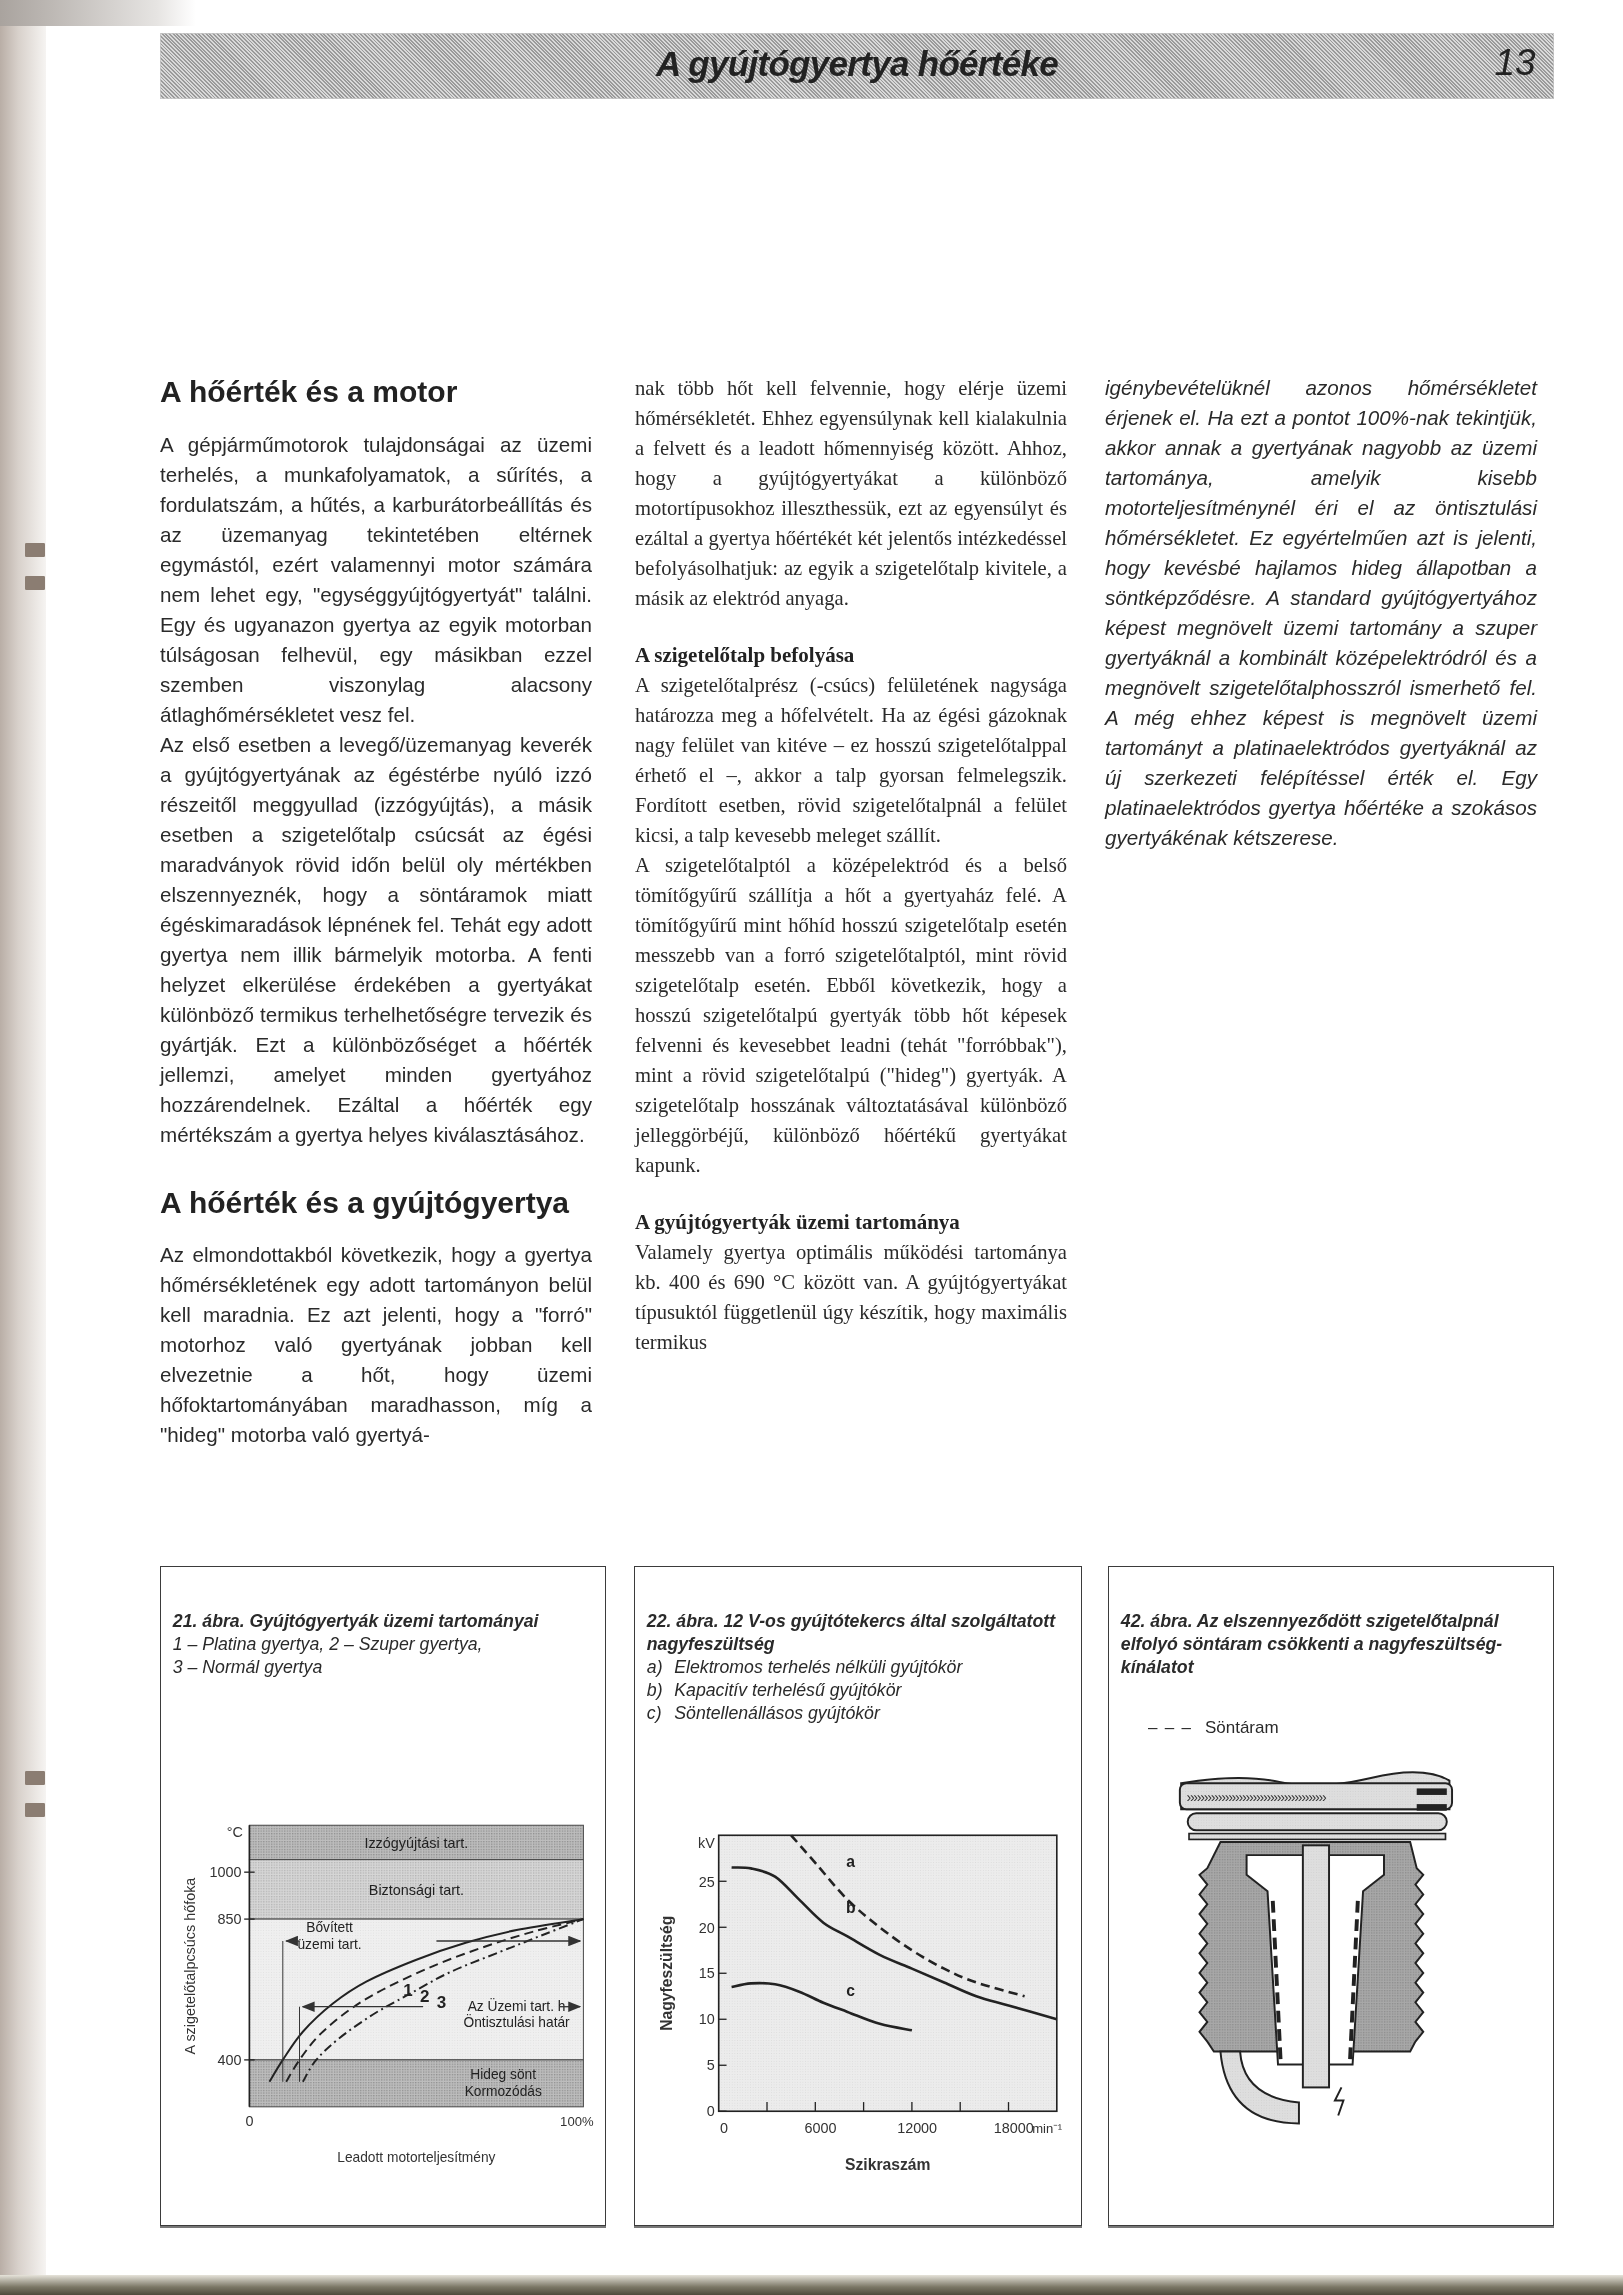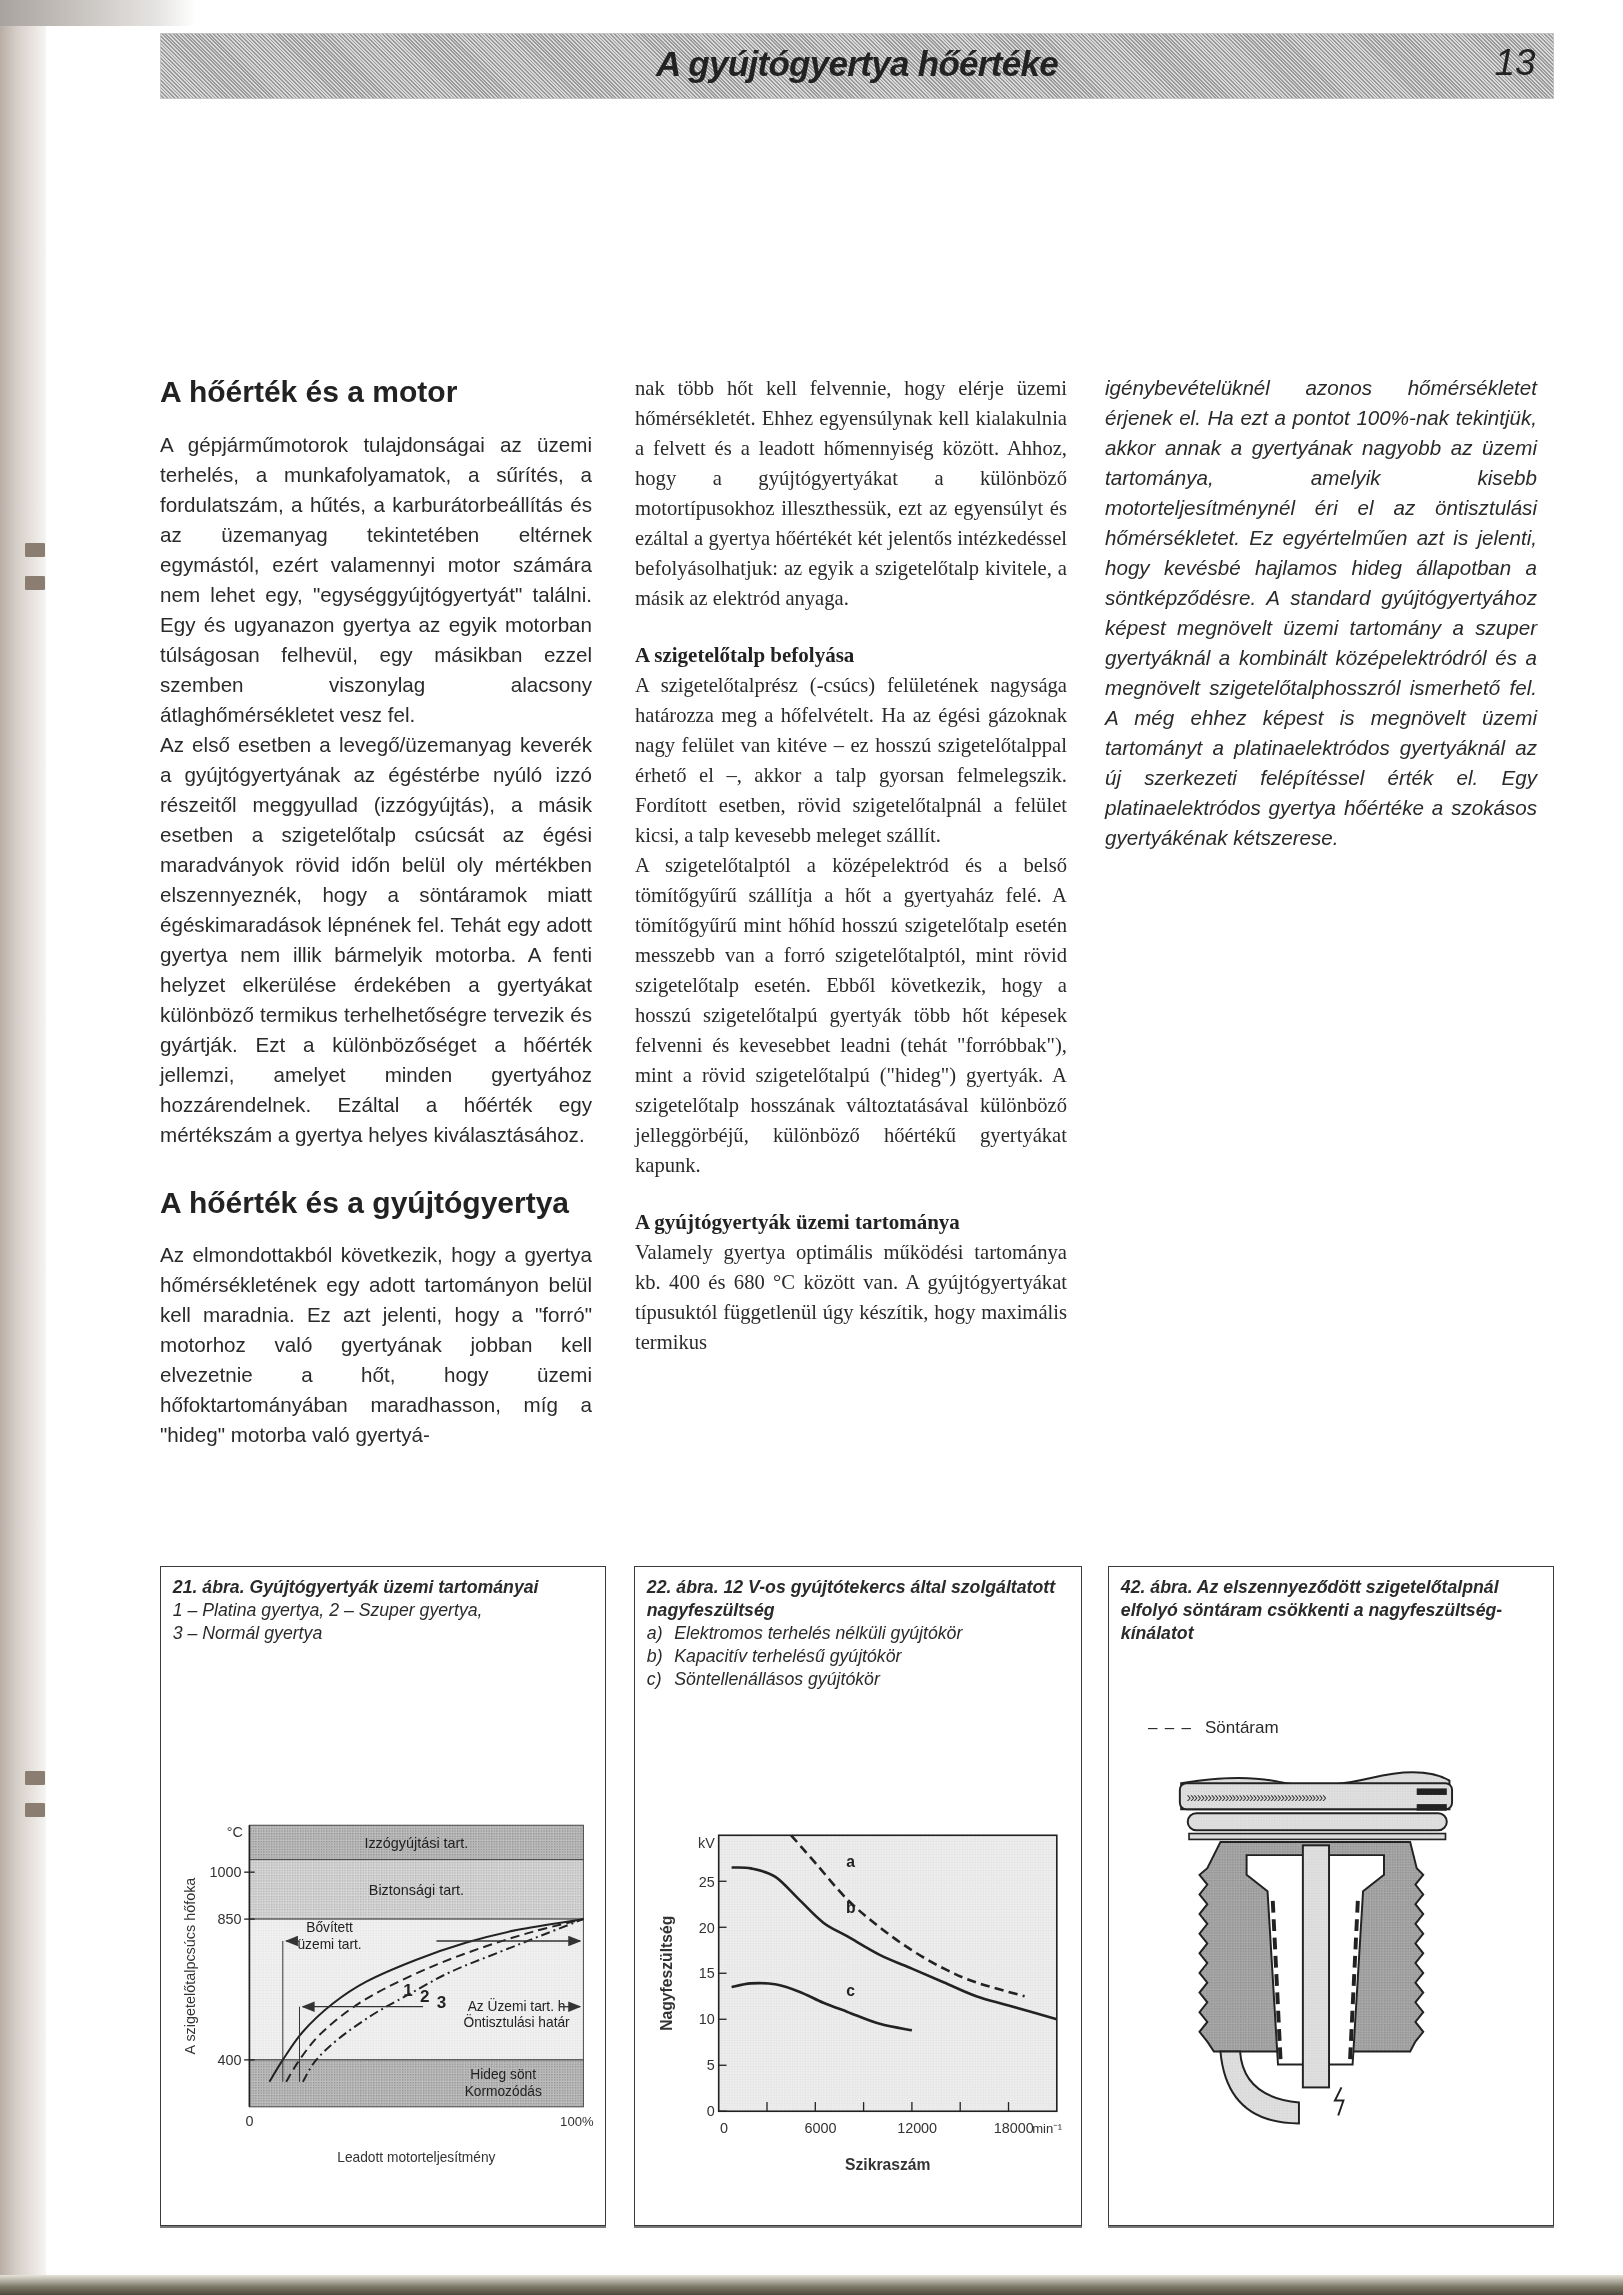--- a/index.html
+++ b/index.html
@@ -45,21 +45,21 @@
   .gap-big { height:34px; }
   .gap-mid { height:27.5px; }
   .figbox {
     position:absolute; top:1566px; height:658px; border:1.3px solid #3b3b3b; background:#fff;
     box-shadow:0 2px 0 #777;
   }
   .fig21 { left:160px; width:444px; }
   .fig22 { left:634px; width:446px; }
   .fig23 { left:1108px; width:444px; }
   .figcap { padding:9.2px 11.8px 0 11.8px; font-style:italic; font-size:17.7px; line-height:23px; color:#2a2a2a; }
-  .figcap .ttl { font-weight:bold; }
+  .figcap .ttl { font-weight:bold;margin-top:34px; }
   .figcap .lst { display:flex; }
   .figcap .lst span.k { width:27.5px; flex:0 0 27.5px; }
   svg text { font-family:"Liberation Sans", sans-serif; }
 </style>
 </head>
 <body>
 
 <div class="binding-edge"></div>
 <div class="binding-top"></div>
 <div class="punch" style="top:543px"></div>
@@ -83,21 +83,21 @@
 </div>
 
 <div class="col col2">
   <p>nak több hőt kell felvennie, hogy elérje üzemi hőmérsékletét. Ehhez egyensúlynak kell kialakulnia a felvett és a leadott hőmennyiség között. Ahhoz, hogy a gyújtógyertyákat a különböző motortípusokhoz illeszthessük, ezt az egyensúlyt és ezáltal a gyertya hőértékét két jelentős intézkedéssel befolyásolhatjuk: az egyik a szigetelőtalp kivitele, a másik az elektród anyaga.</p>
   <div class="gap-mid"></div>
   <h3 class="sub">A szigetelőtalp befolyása</h3>
   <p>A szigetelőtalprész (-csúcs) felületének nagysága határozza meg a hőfelvételt. Ha az égési gázoknak nagy felület van kitéve – ez hosszú szigetelőtalppal érhető el –, akkor a talp gyorsan felmelegszik. Fordított esetben, rövid szigetelőtalpnál a felület kicsi, a talp kevesebb meleget szállít.</p>
   <p>A szigetelőtalptól a középelektród és a belső tömítőgyűrű szállítja a hőt a gyertyaház felé. A tömítőgyűrű mint hőhíd hosszú szigetelőtalp esetén messzebb van a forró szigetelőtalptól, mint rövid szigetelőtalp esetén. Ebből következik, hogy a hosszú szigetelőtalpú gyertyák több hőt képesek felvenni és kevesebbet leadni (tehát "forróbbak"), mint a rövid szigetelőtalpú ("hideg") gyertyák. A szigetelőtalp hosszának változtatásával különböző jelleggörbéjű, különböző hőértékű gyertyákat kapunk.</p>
   <div class="gap-mid"></div>
   <h3 class="sub">A gyújtógyertyák üzemi tartománya</h3>
-  <p>Valamely gyertya optimális működési tartománya kb. 400 és 680 °C között van. A gyújtógyertyákat típusuktól függetlenül úgy készítik, hogy maximális termikus</p>
+  <p>Valamely gyertya optimális működési tartománya kb. 400 és 690 °C között van. A gyújtógyertyákat típusuktól függetlenül úgy készítik, hogy maximális termikus</p>
 </div>
 
 <div class="col col3">
   <p>igénybevételüknél azonos hőmérsékletet érjenek el. Ha ezt a pontot 100%-nak tekintjük, akkor annak a gyertyának nagyobb az üzemi tartománya, amelyik kisebb motorteljesítménynél éri el az öntisztulási hőmérsékletet. Ez egyértelműen azt is jelenti, hogy kevésbé hajlamos hideg állapotban a söntképződésre. A standard gyújtógyertyához képest megnövelt üzemi tartomány a szuper gyertyáknál a kombinált középelektródról és a megnövelt szigetelőtalphosszról ismerhető fel. A még ehhez képest is megnövelt üzemi tartományt a platinaelektródos gyertyáknál az új szerkezeti felépítéssel érték el. Egy platinaelektródos gyertya hőértéke a szokásos gyertyákénak kétszerese.</p>
 </div>
 
 <div class="figbox fig21">
   <div class="figcap">
     <div class="ttl">21. ábra. Gyújtógyertyák üzemi tartományai</div>
     <div>1 – Platina gyertya, 2 – Szuper gyertya,</div>

